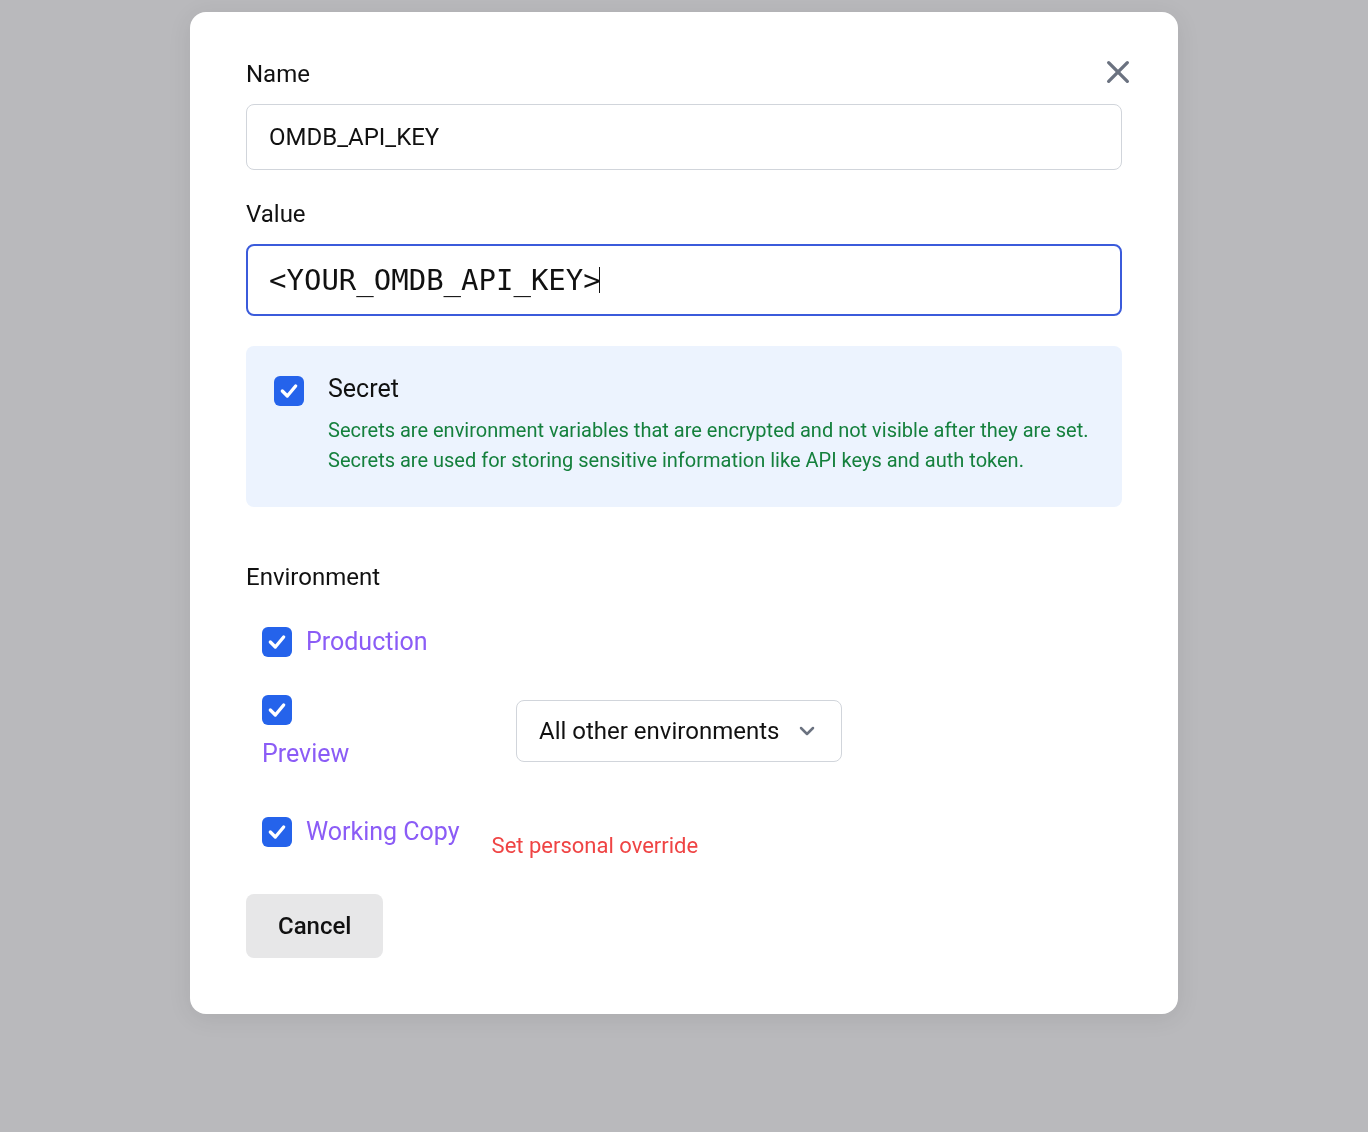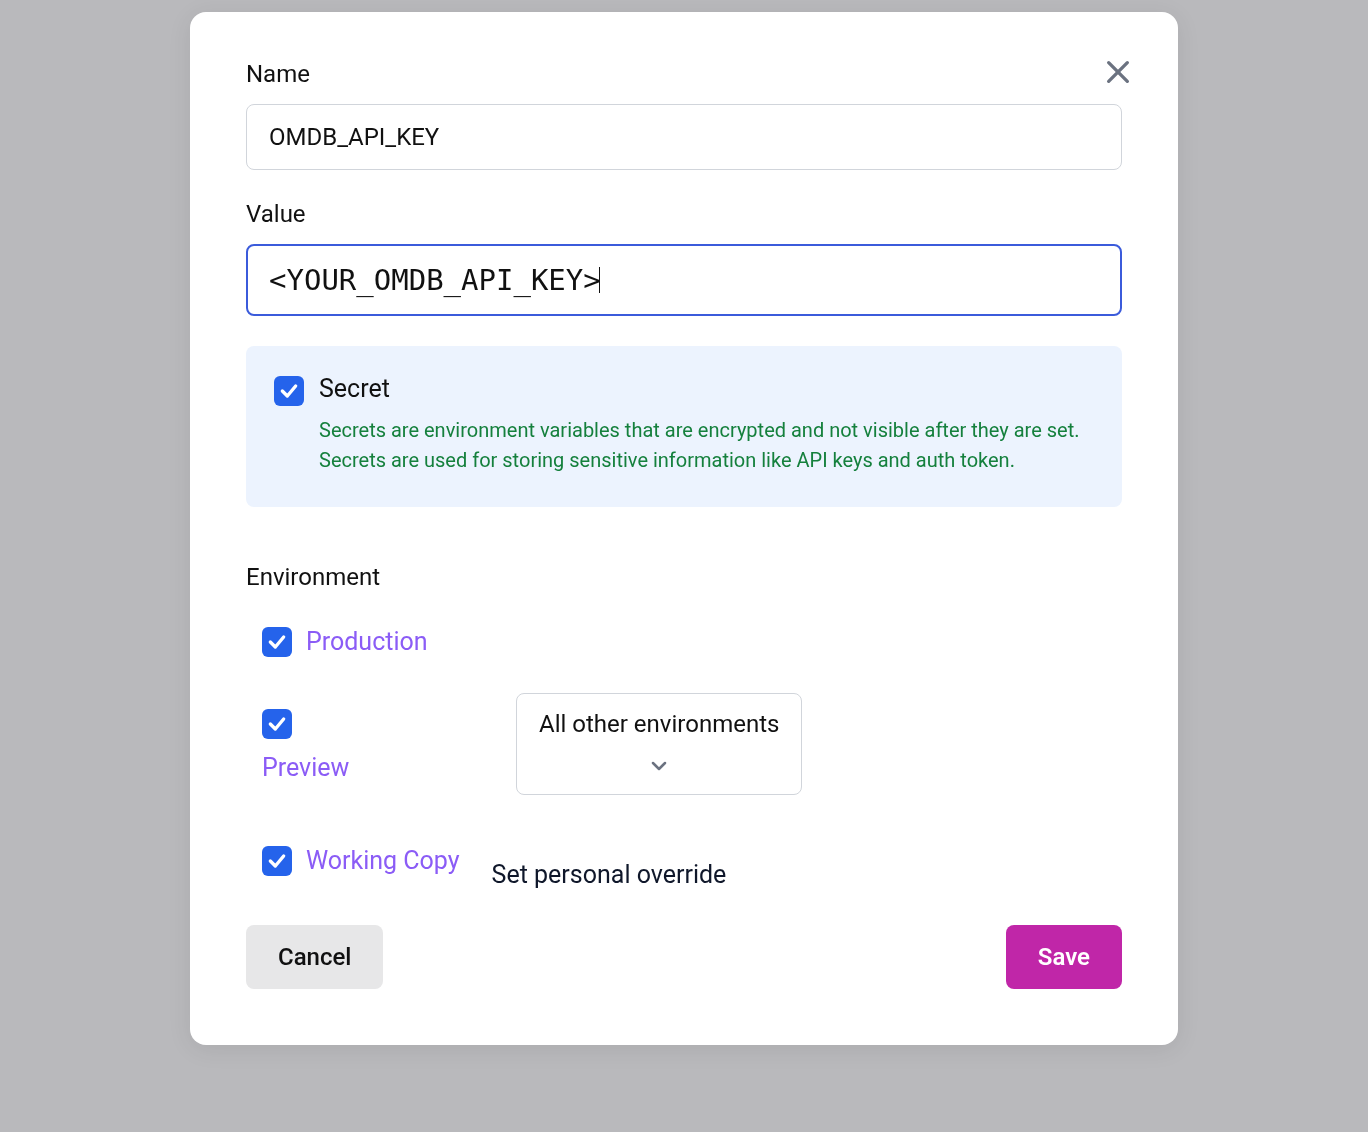--- a/index.html
+++ b/index.html
@@ -68,21 +68,21 @@
     }
     .text-input.focused {
       border: 2px solid #3b5bdb;
       padding: 17px 21px;
     }
     .info-panel {
       background: #ecf3fe;
       border-radius: 8px;
       padding: 28px 28px 32px 28px;
       display: flex;
-      gap: 15px;
+      gap: 24px;
       align-items: flex-start;
       margin-bottom: 56px;
     }
     .checkbox {
       width: 30px;
       height: 30px;
       background: #2563eb;
       border-radius: 6px;
       display: flex;
       align-items: center;
@@ -135,30 +135,29 @@
       align-items: center;
       gap: 16px;
       padding: 16px 22px;
       border: 1px solid #d1d5db;
       border-radius: 8px;
       background: #ffffff;
       cursor: pointer;
       font-size: 24px;
       color: #111111;
       margin-left: 60px;
-      flex-direction: column;
     }
     .dropdown svg {
       width: 24px;
       height: 24px;
       color: #6b7280;
     }
     .link-text {
-      color: #0f172a;
-      font-size: 25px;
+      color: #ef4444;
+      font-size: 22px;
       cursor: pointer;
       margin-left: 18px;
       margin-top: 29px;
     }
     .modal-footer {
       display: flex;
       justify-content: space-between;
       align-items: flex-start;
       margin-top: 20px;
     }
@@ -268,15 +267,14 @@
       <svg viewBox="0 0 24 24" fill="none" stroke="#ffffff" stroke-width="4" stroke-linecap="round" stroke-linejoin="round">
         <polyline points="4 12 10 18 20 6"></polyline>
       </svg>
     </div>
     <span class="env-label">Working Copy</span>
     <span class="link-text">Set personal override</span>
   </div>
 
   <div class="modal-footer">
     <button class="btn btn-cancel">Cancel</button>
-    <button class="btn btn-save">Save</button>
   </div>
 </div>
 
 </body></html>

